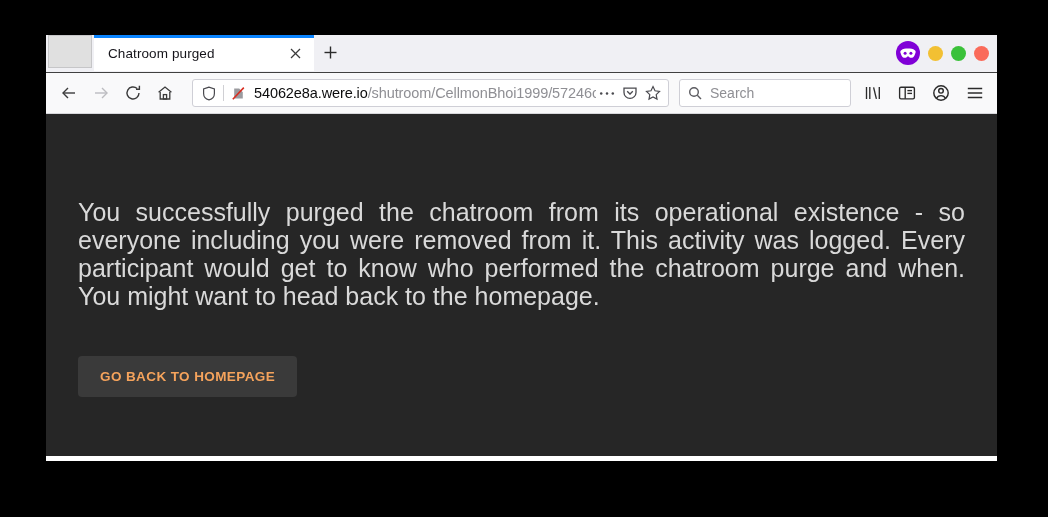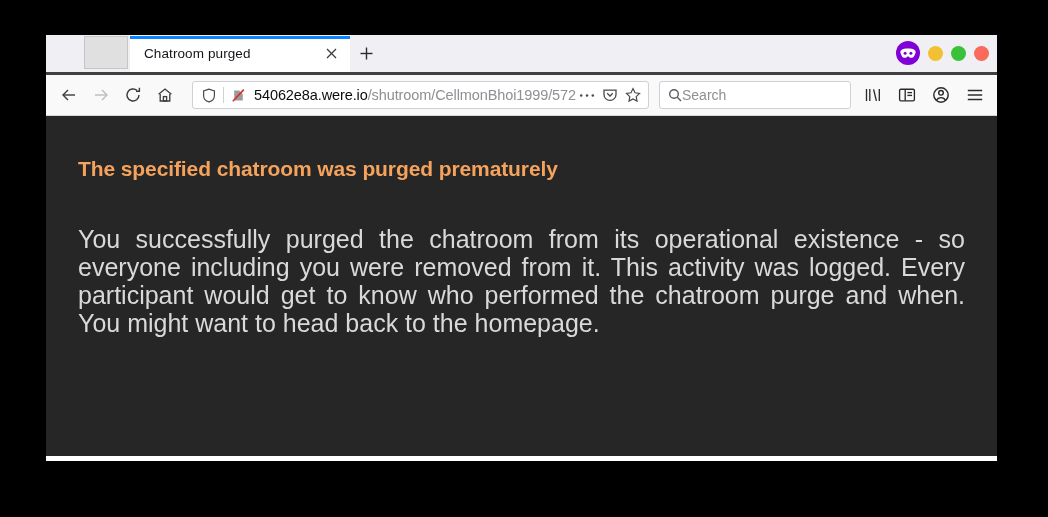--- a/index.html
+++ b/index.html
@@ -30,25 +30,24 @@
     display: flex;
     flex-direction: column;
     overflow: hidden;
   }
 
   
   .tab-strip {
     height: 37px;
     background: #f0f0f4;
     display: flex;
-    align-items: center;
+    align-items: flex-start;
     position: relative;
     flex: none;
-    border-bottom: 3px solid #404040;
-    padding-left: 36px;
+    border-bottom: 1px solid #404040;
   }
   .tab-left-block {
     width: 44px;
     height: 33px;
     margin-left: 2px;
     margin-bottom: 2px;
     background: #e0e0e0;
     border: 1px solid #c6c6c8;
     box-sizing: border-box;
   }
@@ -187,31 +186,31 @@
   }
   .url-text b { color: #0c0c0d; font-weight: 400; }
   .url-actions { display: flex; align-items: center; gap: 1px; flex: none; }
   .url-action {
     width: 22px; height: 22px;
     display: flex; align-items: center; justify-content: center;
     color: #4a4a4f;
   }
 
   .searchbar {
-    width: 192px;
+    width: 172px;
     height: 28px;
     background: #ffffff;
     border: 1px solid #cfcfd6;
     border-radius: 3px;
     display: flex;
     align-items: center;
     padding: 0 8px;
     box-sizing: border-box;
     flex: none;
-    gap: 0;
+    gap: 8px;
   }
   .search-ph { font-size: 14px; color: #8f8f94; }
 
   .toolbar-icons { display: flex; align-items: center; gap: 6px; margin-left: 6px; }
   .tb-icon {
     width: 28px; height: 28px;
     display: flex; align-items: center; justify-content: center;
     color: #2b2b2b;
   }
 
@@ -417,20 +416,20 @@
             <line x1="1.8" y1="2.5" x2="16.2" y2="2.5"></line>
             <line x1="1.8" y1="7" x2="16.2" y2="7"></line>
             <line x1="1.8" y1="11.5" x2="16.2" y2="11.5"></line>
           </svg>
         </span>
       </div>
     </div>
 
     <div class="page">
       <div class="page-inner">
-        <h2 class="page-subtitle">The specified chatroom was purged prematurely</h2>
         <p class="body-text">You successfully purged the chatroom from its operational existence - so everyone including you were removed from it. This activity was logged. Every participant would get to know who performed the chatroom purge and when. You might want to head back to the homepage.</p>
+        <button class="home-button">GO BACK TO HOMEPAGE</button>
       </div>
     </div>
 
     <div class="window-footer"></div>
   </div>
 </div>
 
 </body></html>

